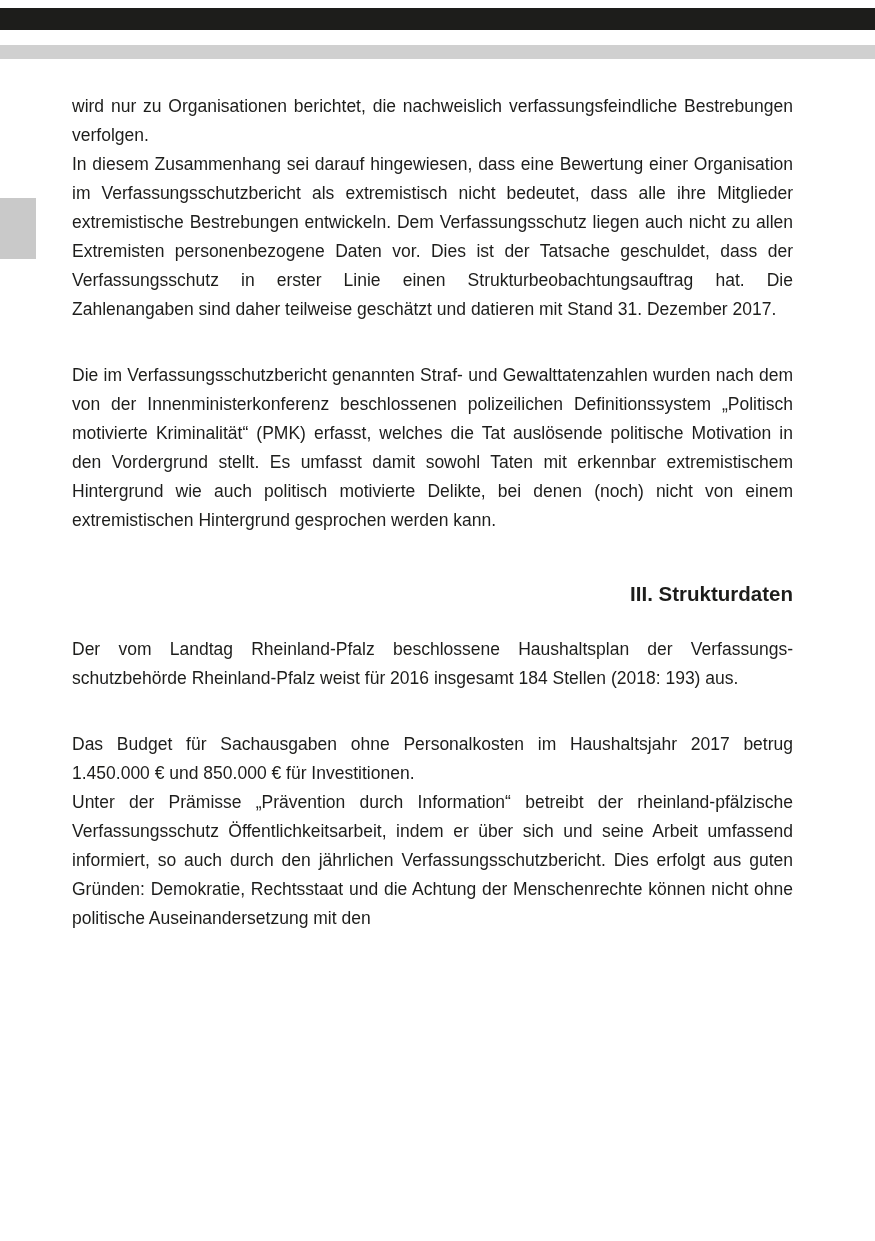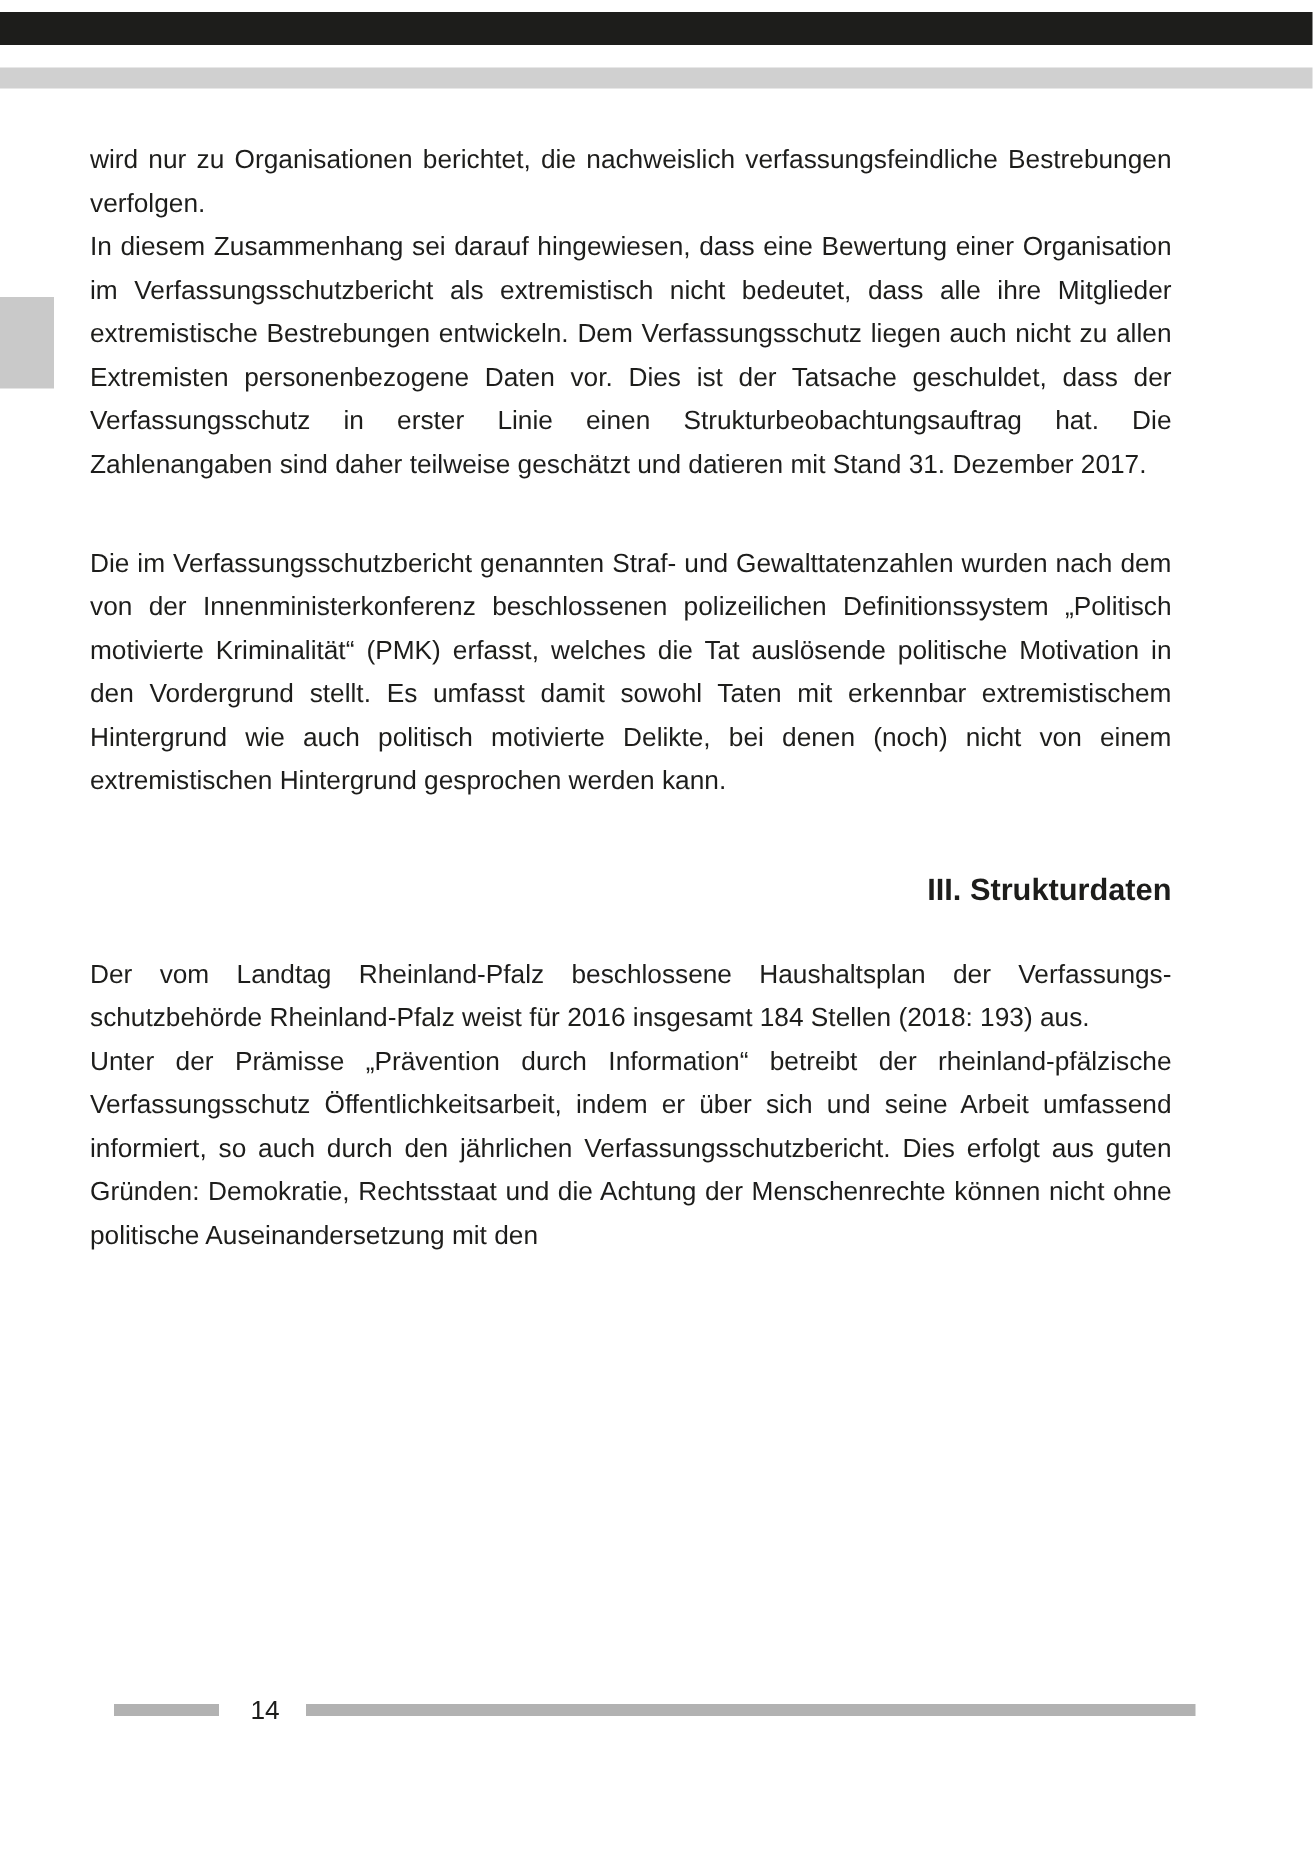--- a/index.html
+++ b/index.html
@@ -23,21 +23,21 @@
     position: absolute; left: 0; top: 45px;
     width: 100%; height: 14px;
     background: #d0d0d0;
   }
   .side-tab {
     position: absolute; left: 0; top: 198px;
     width: 36px; height: 61px;
     background: #c9c9c9;
   }
   .content {
-    position: absolute; left: 60px; top: 92px;
+    position: absolute; left: 72px; top: 92px;
     width: 721px;
     font-size: 17.5px;
     line-height: 29px;
     text-align: justify;
     hyphens: manual;
     -webkit-hyphens: manual;
   }
   .content p { margin: 0; }
   .content p.spaced { margin-top: 37px; }
   .content h2 {
@@ -71,23 +71,19 @@
   <div class="bar-light"></div>
   <div class="side-tab"></div>
 
   <main class="content">
     <p>wird nur zu Organisationen berichtet, die nachweislich verfassungsfeindliche Be­strebungen verfolgen.</p>
     <p>In diesem Zusammenhang sei darauf hingewiesen, dass eine Bewertung einer Organisation im Verfassungsschutzbericht als extremistisch nicht bedeutet, dass alle ihre Mitglieder extremistische Bestrebungen entwickeln. Dem Verfassungs­schutz liegen auch nicht zu allen Extremisten personenbezogene Daten vor. Dies ist der Tatsache geschuldet, dass der Verfassungsschutz in erster Linie einen Strukturbeobachtungsauftrag hat. Die Zahlenangaben sind daher teilweise ge­schätzt und datieren mit Stand 31. Dezember 2017.</p>
     <p class="spaced">Die im Verfassungsschutzbericht genannten Straf- und Gewalttatenzahlen wur­den nach dem von der Innenministerkonferenz beschlossenen polizeilichen Defi­nitionssystem „Politisch motivierte Kriminalität“ (PMK) erfasst, welches die Tat auslösende politische Motivation in den Vordergrund stellt. Es umfasst damit sowohl Taten mit erkennbar extremistischem Hintergrund wie auch politisch motivierte Delikte, bei denen (noch) nicht von einem extremistischen Hinter­grund gesprochen werden kann.</p>
 
     <h2>III. Strukturdaten</h2>
     <p>Der vom Landtag Rheinland-Pfalz beschlossene Haushaltsplan der Verfassungs­schutzbehörde Rheinland-Pfalz weist für 2016 insgesamt 184 Stellen (2018: 193) aus.</p>
+    <p class="spaced">Das Budget für Sachausgaben ohne Personalkosten im Haushaltsjahr 2017 be­trug 1.450.000 € und 850.000 € für Investitionen.</p>
 
     <p>Unter der Prämisse „Prävention durch Information“ betreibt der rheinland-pfäl­zische Verfassungsschutz Öffentlichkeitsarbeit, indem er über sich und seine Ar­beit umfassend informiert, so auch durch den jährlichen Verfassungsschutzbe­richt. Dies erfolgt aus guten Gründen: Demokratie, Rechtsstaat und die Achtung der Menschenrechte können nicht ohne politische Auseinandersetzung mit den</p>
   </main>
 
-  <footer class="footer">
-    <div class="rule rule-short"></div>
-    <span class="page-number">14</span>
-    <div class="rule rule-long"></div>
-  </footer>
 
 </div>
 
 </body></html>

